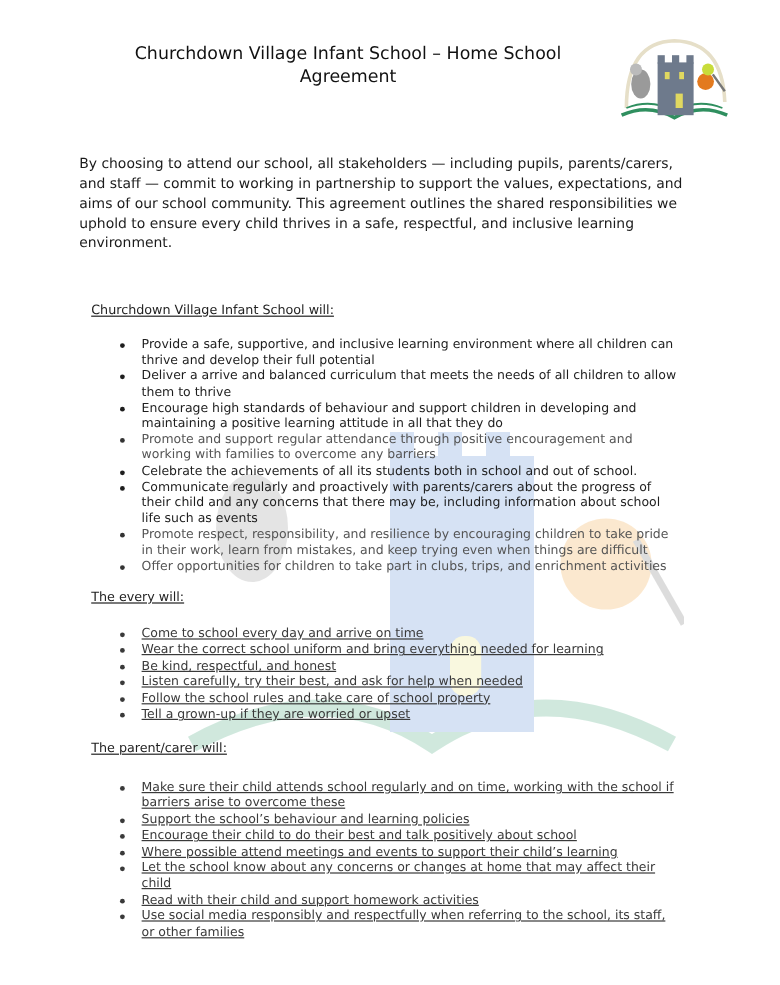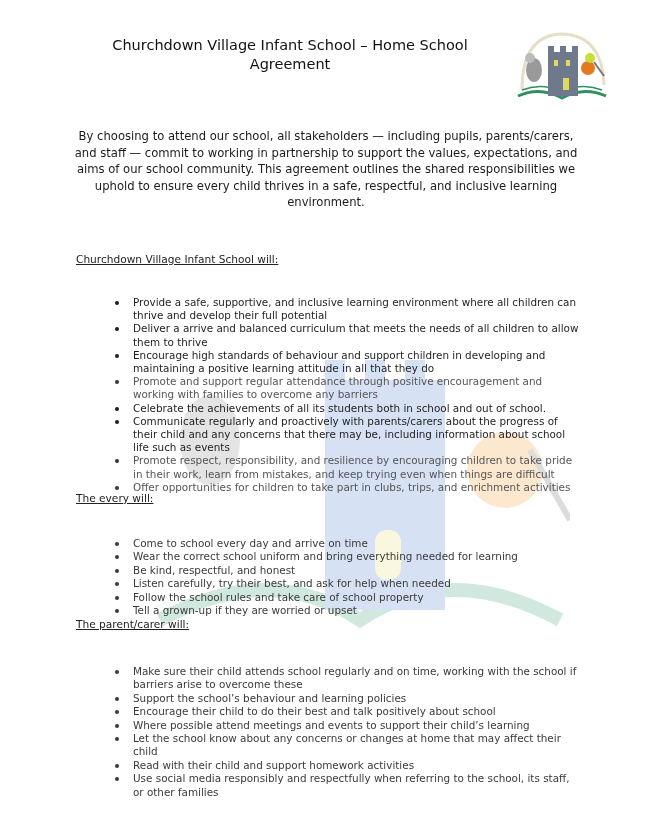--- a/index.html
+++ b/index.html
@@ -8,37 +8,37 @@
     font-family: "DejaVu Sans", sans-serif; color: #1a1a1a;
   }
   .watermark { position: absolute; left: 150px; top: 360px; width: 420px; height: 300px; opacity: 0.22; pointer-events: none; }
   .title {
     position: absolute; left: 100px; top: 36px; width: 380px;
     text-align: center; font-size: 14.5px; line-height: 19px; color: #111;
   }
   .logo { position: absolute; left: 512px; top: 30px; width: 100px; height: 76px; }
   .intro {
     position: absolute; left: 66px; top: 128px; width: 520px;
-    text-align: center; font-size: 11.6px; line-height: 16.5px; color: #1b1b1b;
+    font-size: 11.6px; line-height: 16.5px; color: #1b1b1b;
   }
   .section-heading {
     position: absolute; left: 76px; font-size: 10.6px; line-height: 14px; color: #222; text-decoration: underline;
   }
   ul.items {
-    position: absolute; left: 96px; margin: 17px; padding: 0; list-style: none; width: 470px;
+    position: absolute; left: 96px; margin: 2px; padding: 0; list-style: none; width: 470px;
   }
   ul.items li {
     position: relative; padding-left: 20px; font-size: 10.4px; line-height: 13.2px; color: #1e1e1e;
   }
   ul.items li.grey { color: #555; }
   ul.items li::before {
     content: ""; position: absolute; left: 2px; top: 5px; width: 4px; height: 4px; border-radius: 50%; background: currentColor;
   }
   ul.items li.grey::before { background: #333; }
-  ul.pupil li, ul.parent li { color: #3a3a3a; line-height: 13.4px; }
+  ul.pupil li, ul.parent li { color: #3a3a3a; line-height: 13.4px; text-decoration: underline; }
 </style>
 </head>
 <body>
 
 <svg class="watermark" viewBox="0 0 420 300">
   <path d="M10 260 Q120 200 210 260 Q300 200 410 260" fill="none" stroke="#2e9a6a" stroke-width="14"></path>
   <rect x="175" y="20" width="120" height="230" fill="#4a7fd0"></rect>
   <rect x="175" y="0" width="20" height="25" fill="#4a7fd0"></rect>
   <rect x="215" y="0" width="20" height="25" fill="#4a7fd0"></rect>
   <rect x="255" y="0" width="20" height="25" fill="#4a7fd0"></rect>

